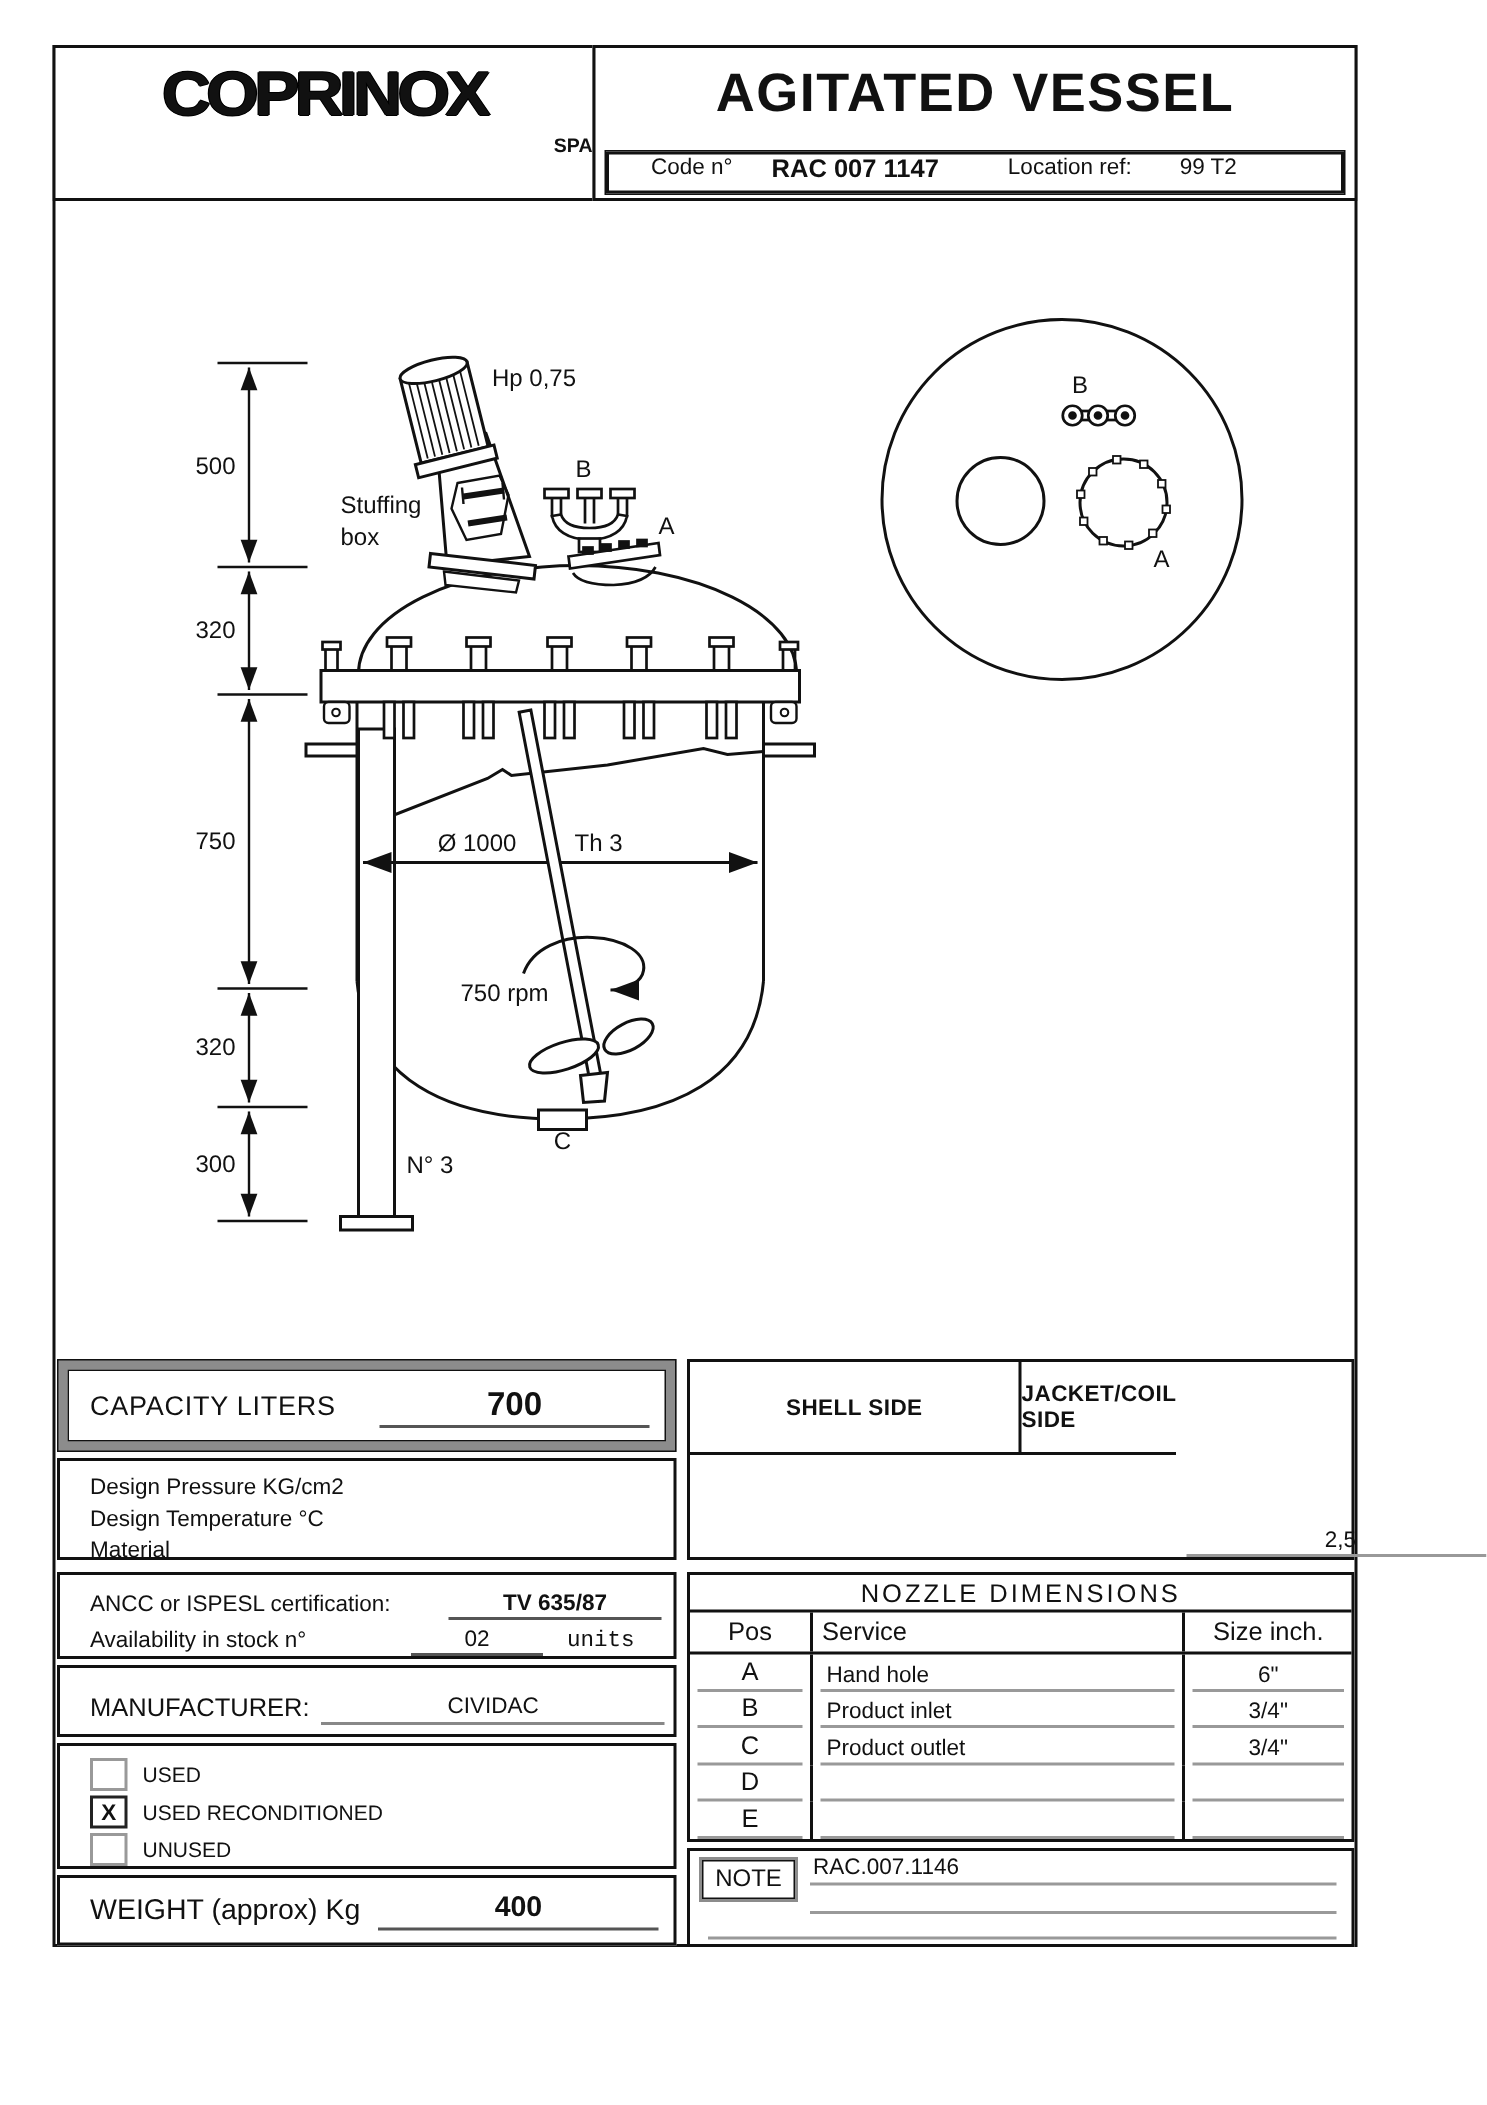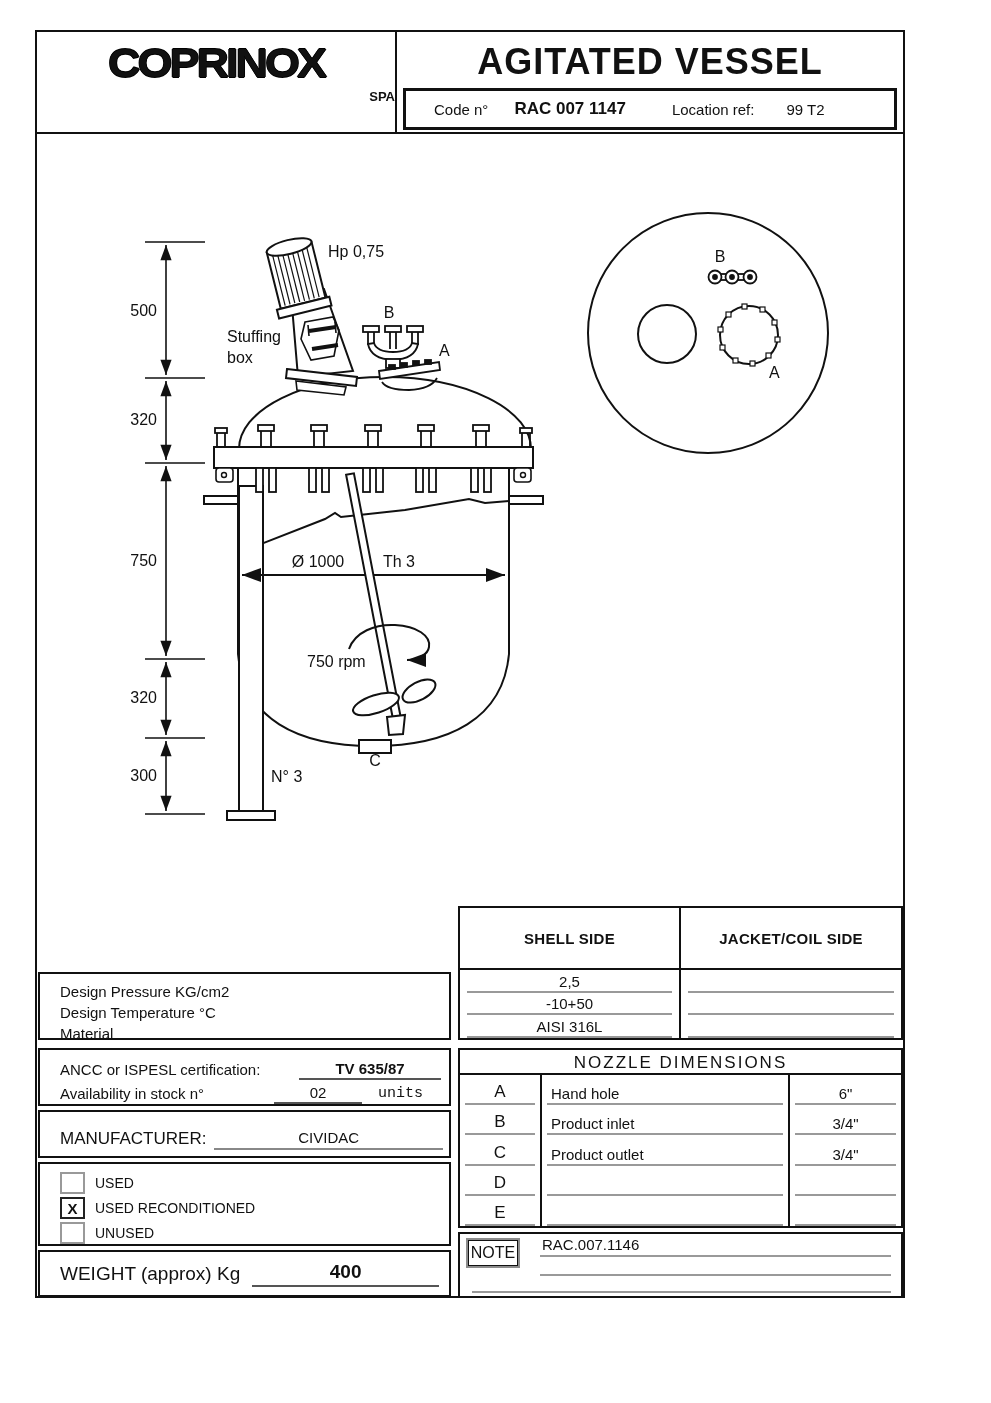--- a/index.html
+++ b/index.html
@@ -13,21 +13,21 @@
   
   .logo-box { left:35px; top:30px; width:362px; height:104px; display:flex; align-items:center; justify-content:center;flex-direction:column; }
   .logo-text {
     font-size:45px; font-weight:900; letter-spacing:-3px;
     transform: scaleY(0.92); 
     text-shadow: 0.8px 0 #000, -0.8px 0 #000, 0 0.8px #000, 0 -0.8px #000;
   }
   .logo-suffix { font-size:13px; font-weight:bold; align-self:flex-end; margin:0 0 24px 2px; letter-spacing:0; }
   .title-box { left:395px; top:30px; width:510px; height:104px; }
   .page-title { position:absolute; top:9px; left:0; width:100%; text-align:center; font-size:36px; font-weight:bold; letter-spacing:1px; }
-  .code-box { position:absolute; left:7px; right:7px; bottom:3px; height:40px; border:2px solid #111; box-shadow:0 0 0 1px #111; display:flex; align-items:center; font-size:15px; background:#fff; }
+  .code-box { position:absolute; left:7px; right:7px; bottom:3px; height:28px; border:2px solid #111; box-shadow:0 0 0 1px #111; display:flex; align-items:flex-start; font-size:15px; background:#fff; }
   .code-label { margin-left:28px; }
   .code-value { margin-left:26px; font-size:17px; font-weight:bold; }
   .loc-label { margin-left:46px; }
   .loc-value { margin-left:32px; }
 
   
   .page-frame { position:absolute; left:35px; top:30px; width:870px; height:1268px; border:2px solid #111; }
 
   
   .drawing { position:absolute; left:37px; top:134px; width:866px; height:766px; }
@@ -37,21 +37,21 @@
   .cap-frame { position:absolute; left:38px; top:906px; width:413px; height:62px; background:#8c8c8c; border:1px solid #111; padding:6px; }
   .cap-inner { width:100%; height:100%; background:#fff; border:1px solid #111; display:flex; align-items:center; }
   .cap-label { font-size:18px; margin-left:14px; letter-spacing:0.5px; }
   .cap-value { margin-left:auto; margin-right:10px; width:180px; text-align:center; font-size:22px; font-weight:bold; border-bottom:2px solid #555; padding-bottom:1px; }
 
   
   .design-box { left:38px; top:972px; width:413px; height:68px; padding:7px 0 0 20px; font-size:15px; }
   .design-box .drow { height:21px; line-height:21px; }
 
   
-  .shell-table { left:458px; top:906px; width:445px; height:134px; display:flex; flex-direction:column; }
+  .shell-table { left:458px; top:906px; width:445px; height:134px; display:flex; flex-direction:row; }
   .sh-head { display:flex; height:62px; border-bottom:2px solid #111; }
   .sh-hcell { display:flex; align-items:center; justify-content:center; font-weight:bold; font-size:15px; letter-spacing:0.3px; }
   .sh-c1 { width:221px; border-right:2px solid #111; }
   .sh-c2 { flex:1;border-radius:12px; }
   .sh-row { display:flex; flex:1; }
   .sh-cell { display:flex; align-items:flex-end; }
   .sh-line { flex:1; margin:0 7px; border-bottom:2px solid #999; text-align:center; font-size:15px; padding-bottom:1px; }
 
   
   .cert-box { left:38px; top:1048px; width:413px; height:58px; font-size:15px; }
@@ -90,21 +90,21 @@
   .nz-head .nz-pos { justify-content:center; }
   .nz-head .nz-srv { padding-left:6px; }
   .nz-head .nz-size { justify-content:center; }
   .nz-ul { flex:1; margin:0 5px; border-bottom:2px solid #999; font-size:15px; padding-bottom:1px; }
   .nz-ul.ctr { text-align:center; }
   .nz-ul.lft { text-align:left; padding-left:4px; }
   .nz-pos .nz-ul { font-size:17px; }
 
   
   .note-box { left:458px; top:1232px; width:445px; height:66px; }
-  .note-frame { position:absolute; left:6px; top:4px; width:54px; height:30px; background:#8c8c8c; padding:2px; }
+  .note-frame { position:absolute; left:6px; top:4px; width:66px; height:30px; background:#8c8c8c; padding:2px; }
   .note-frame-inner { width:100%; height:100%; background:#fff; border:1px solid #111; display:flex; align-items:center; justify-content:center; font-size:16px; }
   .note-l1 { position:absolute; left:80px; right:10px; top:2px; height:21px; border-bottom:2px solid #999; font-size:15px; padding-left:2px; }
   .note-l2 { position:absolute; left:80px; right:10px; top:27px; height:15px; border-bottom:2px solid #999; }
   .note-l3 { position:absolute; left:12px; right:10px; top:46px; height:13px; border-bottom:2px solid #999; }
 </style>
 </head>
 <body>
 
 <div class="page">
 
@@ -318,20 +318,26 @@
         <circle cx="713" cy="143" r="6.5" fill="#fff"></circle>
         <circle cx="678" cy="143" r="2" fill="#111"></circle>
         <circle cx="695" cy="143" r="2" fill="#111"></circle>
         <circle cx="713" cy="143" r="2" fill="#111"></circle>
       </g>
     </g>
     <text x="683" y="128" text-anchor="middle">B</text>
     <text x="732" y="244">A</text>
   </svg>
 
+  <div class="cap-frame">
+    <div class="cap-inner">
+      <span class="cap-label">CAPACITY LITERS</span>
+      <span class="cap-value">700</span>
+    </div>
+  </div>
 
   <div class="box design-box">
     <div class="drow">Design  Pressure  KG/cm2</div>
     <div class="drow">Design  Temperature  °C</div>
     <div class="drow">Material</div>
   </div>
 
   <div class="box shell-table">
     <div class="sh-head">
       <div class="sh-hcell sh-c1">SHELL SIDE</div>
@@ -395,20 +401,25 @@
     </div>
   </div>
 
   <div class="box weight-box">
     <span class="weight-label">WEIGHT (approx) Kg</span>
     <span class="weight-value">400</span>
   </div>
 
   <div class="box nozzle-table">
     <div class="nz-title">NOZZLE  DIMENSIONS</div>
+    <div class="nz-head">
+      <div class="nz-pos">Pos</div>
+      <div class="nz-srv">Service</div>
+      <div class="nz-size">Size inch.</div>
+    </div>
     <div class="nz-row">
       <div class="nz-pos">
           <div class="nz-ul ctr">A</div>
         </div>
       <div class="nz-srv">
           <div class="nz-ul lft">Hand hole</div>
         </div>
       <div class="nz-size">
           <div class="nz-ul ctr">6"</div>
         </div>

